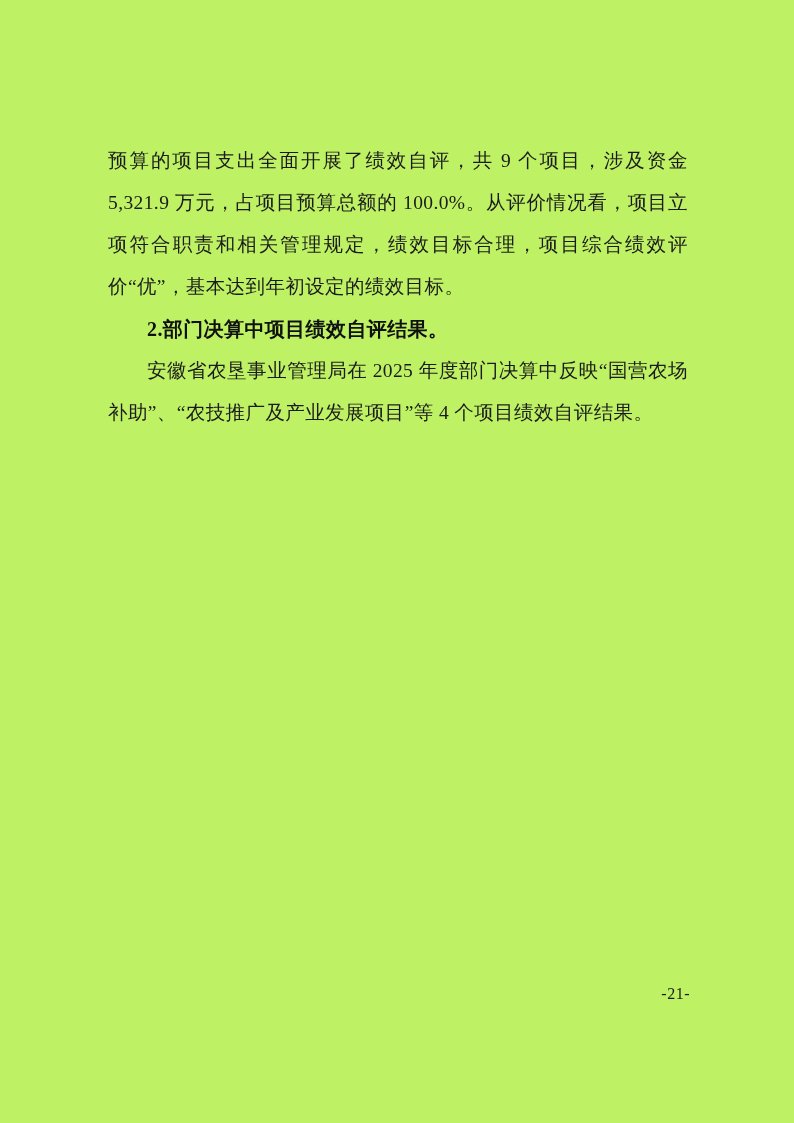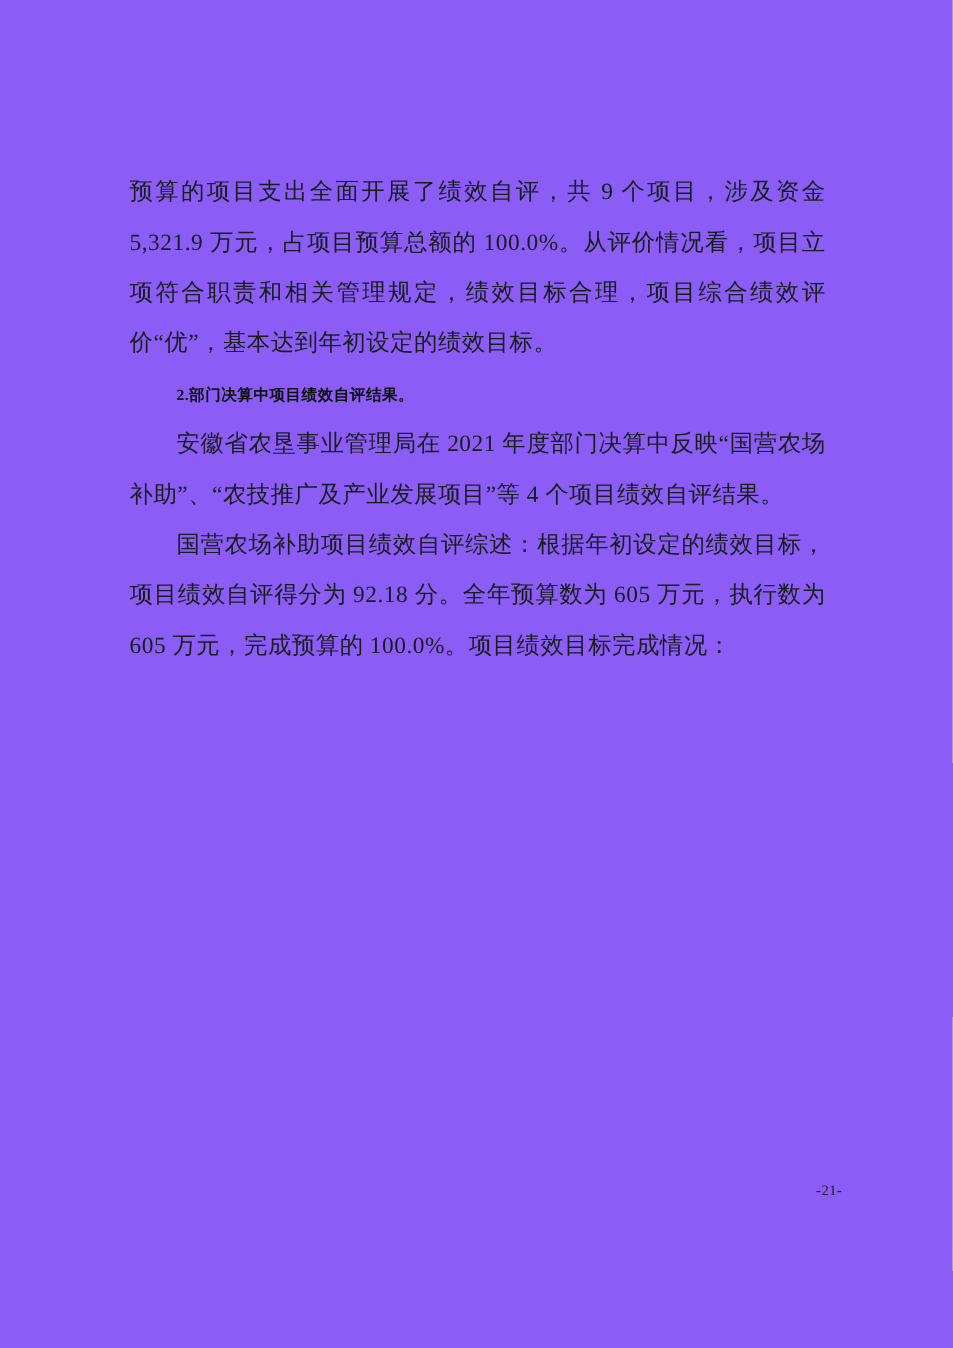--- a/index.html
+++ b/index.html
@@ -4,21 +4,21 @@
 <style>
   html, body {
     margin: 0;
     padding: 0;
     background: #ffffff;
   }
   .page {
     position: relative;
     width: 794px;
     height: 1123px;
-    background: #8b5cf6;
+    background: #bef264;
     box-sizing: border-box;
     overflow: hidden;
   }
   .body-area {
     position: absolute;
     left: 108px;
     top: 140px;
     width: 580px;
   }
   p.para {
@@ -31,46 +31,45 @@
     text-justify: inter-ideograph;
     letter-spacing: 0.4px;
     text-indent: 0;
   }
   p.indent {
     text-indent: 39px;
   }
   p.heading {
     margin: 0;
     font-family: "Liberation Serif", "DejaVu Serif", serif;
-    font-size: 13px;
+    font-size: 20px;
     line-height: 42px;
     color: #101010;
     font-weight: bold;
     text-indent: 39px;
     letter-spacing: 0.4px;
   }
   .page-number {
     position: absolute;
-    right: 92px;
+    right: 104px;
     top: 985px;
     font-family: "Liberation Serif", "DejaVu Serif", serif;
-    font-size: 12px;
+    font-size: 16px;
     color: #1b1b1b;
     letter-spacing: 0.5px;
   }
 </style>
 </head>
 <body>
 
 <div class="page">
   <div class="body-area">
 
     <p class="para">预算的项目支出全面开展了绩效自评，共 9 个项目，涉及资金 5,321.9 万元，占项目预算总额的 100.0%。从评价情况看，项目立项符合职责和相关管理规定，绩效目标合理，项目综合绩效评价“优”，基本达到年初设定的绩效目标。</p>
 
     <p class="heading">2.部门决算中项目绩效自评结果。</p>
 
-    <p class="para indent">安徽省农垦事业管理局在 2021 年度部门决算中反映“国营农场补助”、“农技推广及产业发展项目”等 4 个项目绩效自评结果。</p>
-    <p class="para indent">国营农场补助项目绩效自评综述：根据年初设定的绩效目标，项目绩效自评得分为 92.18 分。全年预算数为 605 万元，执行数为 605 万元，完成预算的 100.0%。项目绩效目标完成情况：</p>
+    <p class="para indent">安徽省农垦事业管理局在 2025 年度部门决算中反映“国营农场补助”、“农技推广及产业发展项目”等 4 个项目绩效自评结果。</p>
 
   </div>
 
   <div class="page-number">-21-</div>
 </div>
 
 </body></html>

